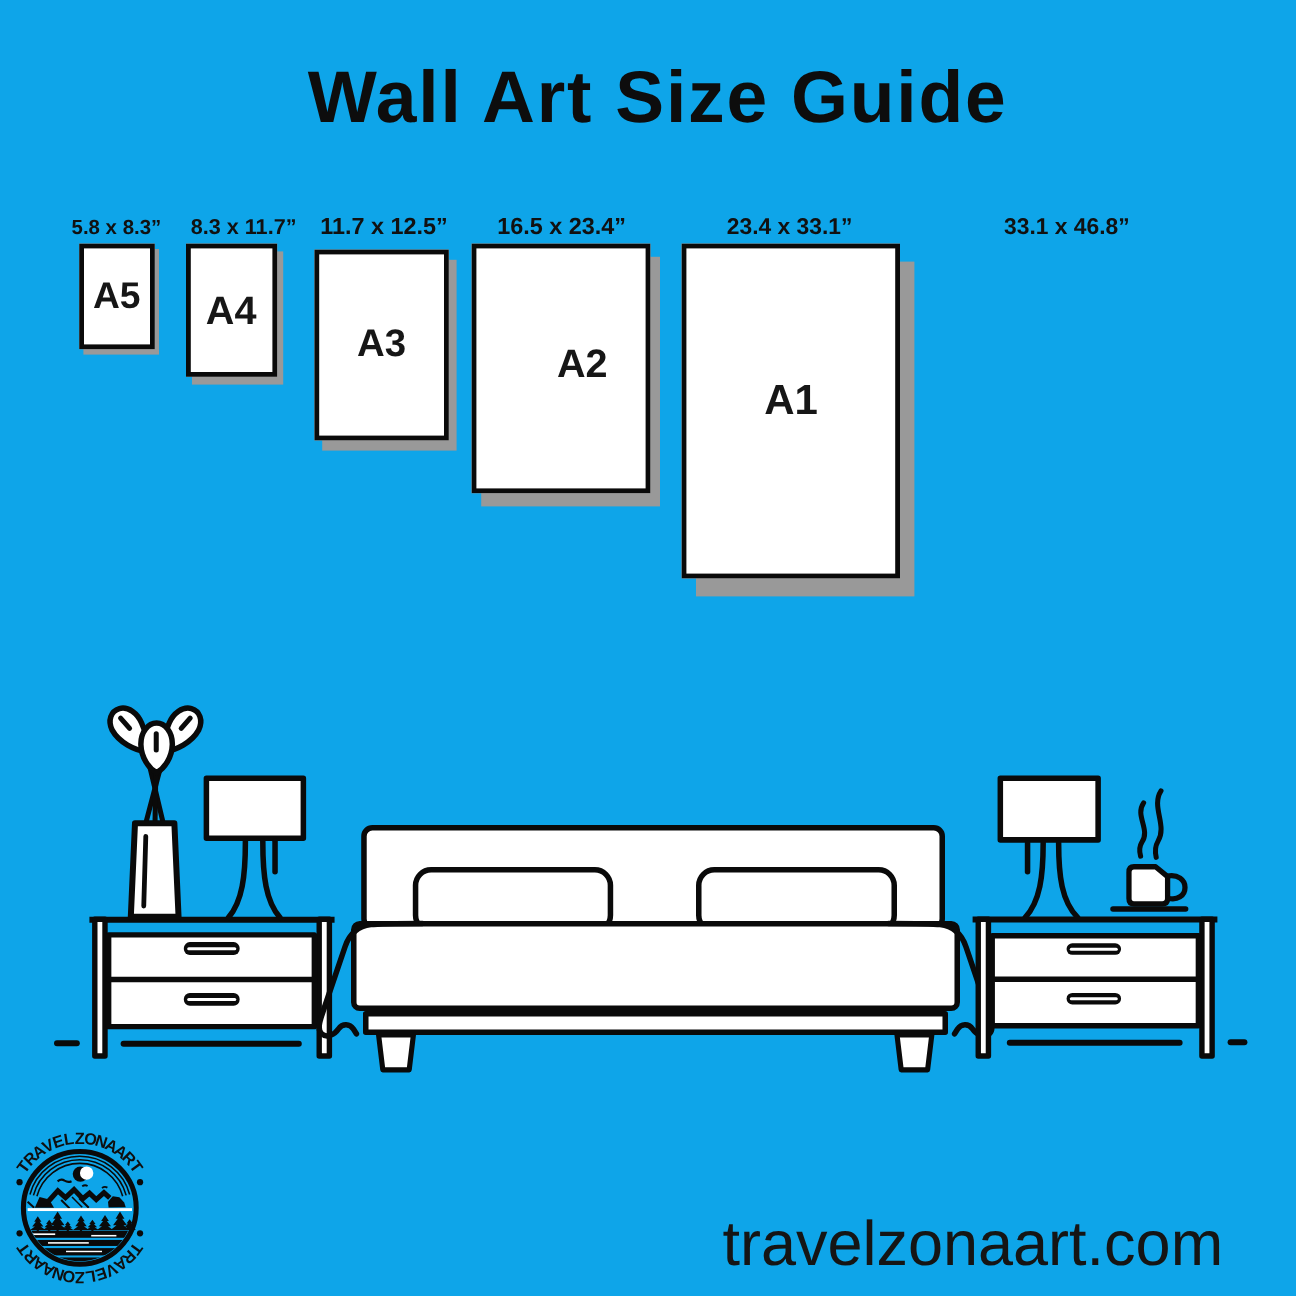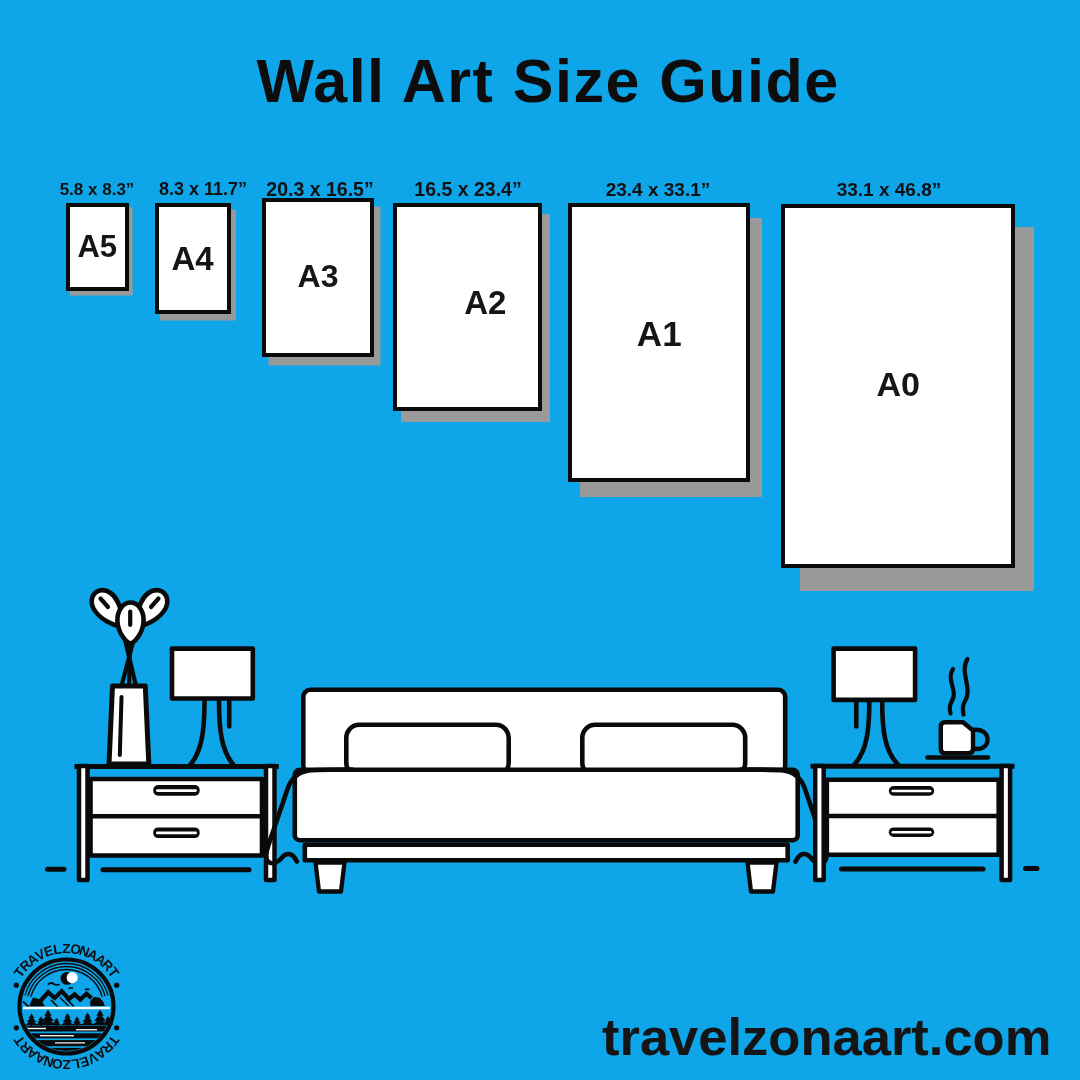--- a/index.html
+++ b/index.html
@@ -4,65 +4,61 @@
 <style>
   html,body{margin:0;padding:0;background:#fff;}
   #page{position:relative;width:1080px;height:1080px;background:#0ea5e9;overflow:hidden;
         font-family:"Liberation Sans",sans-serif;}
   .title{position:absolute;left:0;top:51px;width:1096px;text-align:center;
          font-weight:bold;font-size:61px;letter-spacing:1.5px;color:#0d0d0d;line-height:1;}
   .dim{position:absolute;transform:translateX(-50%);font-weight:bold;color:#111;
        line-height:1;white-space:nowrap;text-align:center;}
   .frame{position:absolute;box-sizing:border-box;border:4.6px solid #0a0a0a;background:#fff;
          display:flex;align-items:center;justify-content:center;font-weight:bold;color:#161616;}
-  .site{position:absolute;font-weight:bold;color:#151515;line-height:1;white-space:nowrap;}
+  .site{position:absolute;font-weight:normal;color:#151515;line-height:1;white-space:nowrap;}
 </style>
 </head>
 <body>
 <div id="page">
 
   <div class="title">Wall Art Size Guide</div>
 
   <div class="dim" style="left:97px;top:181px;font-size:17px;">5.8 x 8.3”</div>
 
   <div class="dim" style="left:203px;top:180px;font-size:18px;">8.3 x 11.7”</div>
 
-  <div class="dim" style="left:320px;top:180px;font-size:19.5px;">20.3 x 16.5”</div>
+  <div class="dim" style="left:320px;top:180px;font-size:19.5px;">11.7 x 12.5”</div>
 
   <div class="dim" style="left:468px;top:180px;font-size:19.5px;">16.5 x 23.4”</div>
 
   <div class="dim" style="left:658px;top:180px;font-size:19px;">23.4 x 33.1”</div>
 
   <div class="dim" style="left:889px;top:180px;font-size:19px;">33.1 x 46.8”</div>
 
   <div class="frame" style="left:65.6px;top:203.2px;width:63.4px;height:87.6px;
        box-shadow:3.5px 4.5px 0 #999;font-size:31px;">A5</div>
 
   <div class="frame" style="left:154.6px;top:203.2px;width:76px;height:111.1px;
        box-shadow:5px 6.5px 0 #999;font-size:33px;">A4</div>
 
-  <div class="frame" style="left:262px;top:198px;width:112px;height:158.6px;
+  <div class="frame" style="left:262px;top:208px;width:112px;height:158.6px;
        box-shadow:6.5px 8.5px 0 #999;font-size:32px;">
       <span style="position:relative;top:-1px;">A3</span>
     </div>
 
   <div class="frame" style="left:393.3px;top:203.3px;width:148.9px;height:207.8px;
        box-shadow:8px 11px 0 #999;font-size:33px;">
       <span style="position:relative;top:-4px;margin-left:35px;">A2</span>
     </div>
 
   <div class="frame" style="left:568.4px;top:203.3px;width:181.7px;height:278.7px;
        box-shadow:12px 15px 0 #999;font-size:35px;">
       <span style="position:relative;top:-9px;">A1</span>
     </div>
 
-  <div class="frame" style="left:781.4px;top:203.5px;width:233.6px;height:364.4px;
-       box-shadow:19px 23px 0 #999;font-size:34px;">
-      <span style="position:relative;top:-1px;">A0</span>
-    </div>
 
   <svg width="1080" height="1080" viewBox="0 0 1080 1080" style="position:absolute;left:0;top:0;" fill="none" stroke="none">
     <g stroke="#0a0a0a" stroke-width="4.6" fill="none" stroke-linecap="round" stroke-linejoin="round">
 
       <path d="M 47.5,869.3 H 64" stroke-width="5"></path>
 
       <g>
 
         <path d="M 77,766.5 H 276.3" stroke-width="5" stroke-linecap="square"></path>
 

